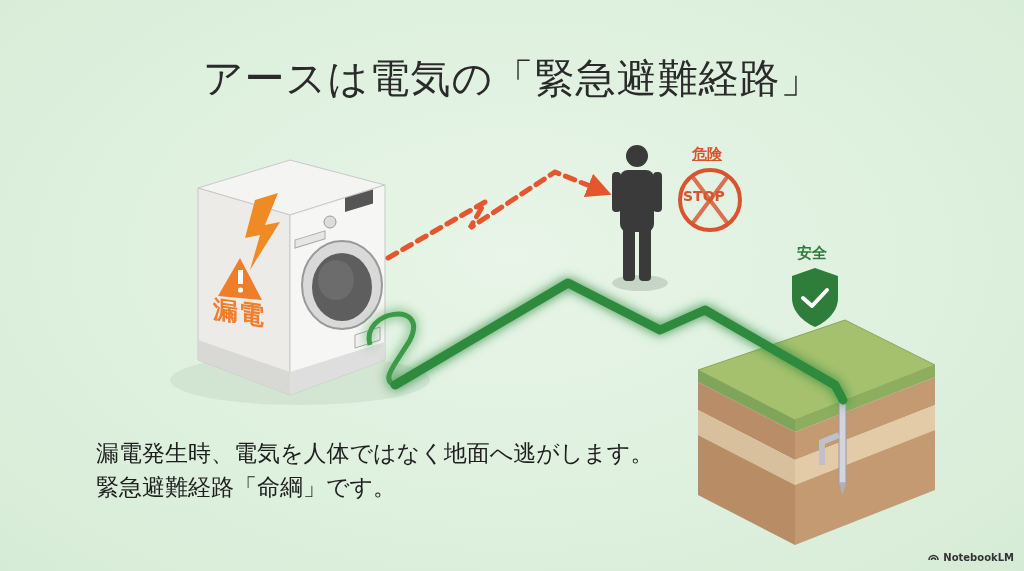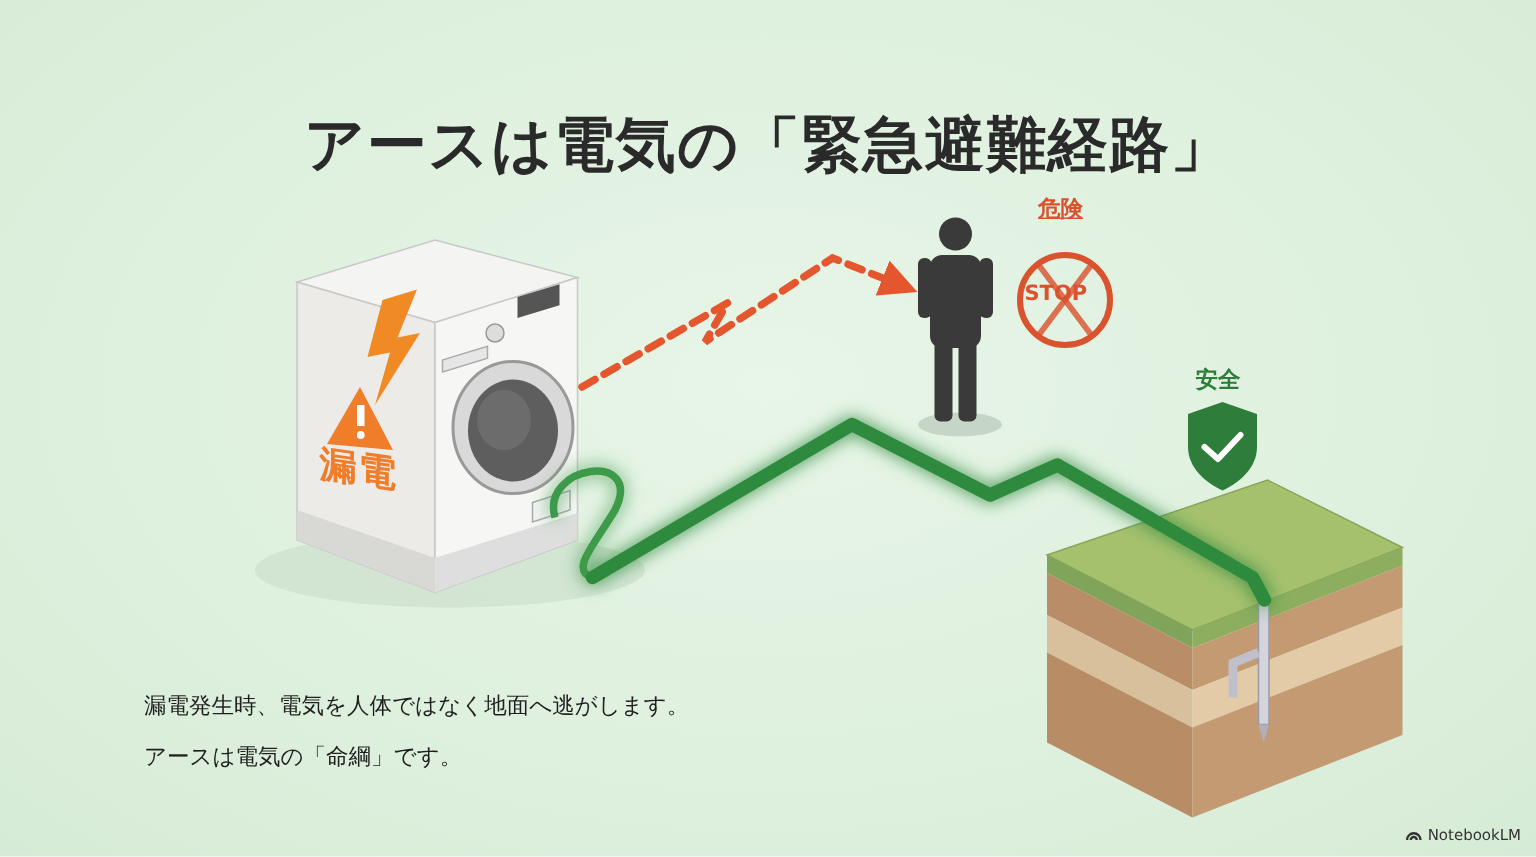--- a/index.html
+++ b/index.html
@@ -2,44 +2,44 @@
 <html><head>
 <meta charset="utf-8">
 <style>
   html, body { margin: 0; padding: 0; }
   body {
     width: 1024px; height: 571px; overflow: hidden; position: relative;
     background: radial-gradient(ellipse at 50% 45%, #e8f5e8 0%, #dcefdc 70%, #d6ebd6 100%);
     font-family: "DejaVu Sans", "Liberation Sans", sans-serif;
   }
   .title {
-    position: absolute; left: 0; right: 0; top: 69px; text-align: center;
-    font-size: 40px; font-weight: bold; color: #2a2a2a; letter-spacing: 1px;
+    position: absolute; left: 0; right: 0; top: 51px; text-align: center;
+    font-size: 40px; font-weight: normal; color: #2a2a2a; letter-spacing: 1px;
   }
   .scene { position: absolute; left: 0; top: 0; }
   .caption {
-    position: absolute; left: 96px; top: 453px;
-    font-size: 15px; line-height: 34px; color: #1f1f1f;
+    position: absolute; left: 96px; top: 436px;
+    font-size: 23px; line-height: 34px; color: #1f1f1f;
   }
   .label-danger {
-    position: absolute; left: 692px; top: 130px; font-size: 15px; font-weight: bold; color: #d9532e; text-decoration: underline;
+    position: absolute; left: 692px; top: 145px; font-size: 15px; font-weight: bold; color: #d9532e; text-decoration: underline;
   }
   .label-safe {
     position: absolute; left: 797px; top: 244px; font-size: 15px; font-weight: bold; color: #2e7d3a;
   }
   .leak-text {
     position: absolute; left: 213px; top: 296px; font-size: 25px; font-weight: bold; color: #ef7d2a;
     transform: skewY(8deg); letter-spacing: 1px;
   }
   .stop-text {
     position: absolute; left: 683px; top: 188px; font-size: 14px; font-weight: bold; color: #d9532e;
   }
   .brand {
     position: absolute; right: 10px; bottom: 8px; font-size: 10px; color: #333;
-    display: flex; align-items: flex-start; gap: 4px;
+    display: flex; align-items: flex-start; gap: 4px; font-weight: bold;
   }
 </style>
 </head>
 <body>
 
 <div class="title">アースは電気の「緊急避難経路」</div>
 
 <svg class="scene" width="1024" height="571" viewBox="0 0 1024 571">
   <defs>
     <filter id="glow" x="-20%" y="-50%" width="140%" height="200%">
@@ -135,21 +135,21 @@
   </g>
 </svg>
 
 <div class="leak-text">漏電</div>
 <div class="label-danger">危険</div>
 <div class="stop-text">STOP</div>
 <div class="label-safe">安全</div>
 
 <div class="caption">
   <div>漏電発生時、電気を人体ではなく地面へ逃がします。</div>
-  <div>アースは電気の「命綱」です。</div>
+  <div>緊急避難経路「命綱」です。</div>
 </div>
 
 <div class="brand">
   <svg width="11" height="9" viewBox="0 0 11 9">
     <path d="M1,8 A4.5,4.5 0 0 1 10,8" fill="none" stroke="#333" stroke-width="1.6"></path>
     <path d="M3.5,8 A2,2 0 0 1 7.5,8" fill="none" stroke="#333" stroke-width="1.6"></path>
   </svg>
   <span>NotebookLM</span>
 </div>
 

